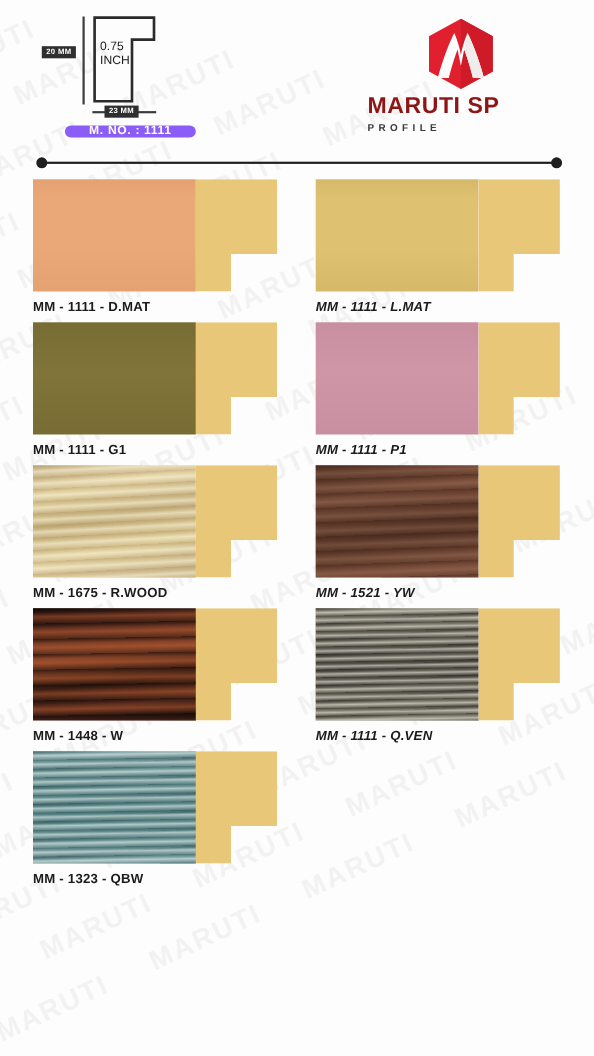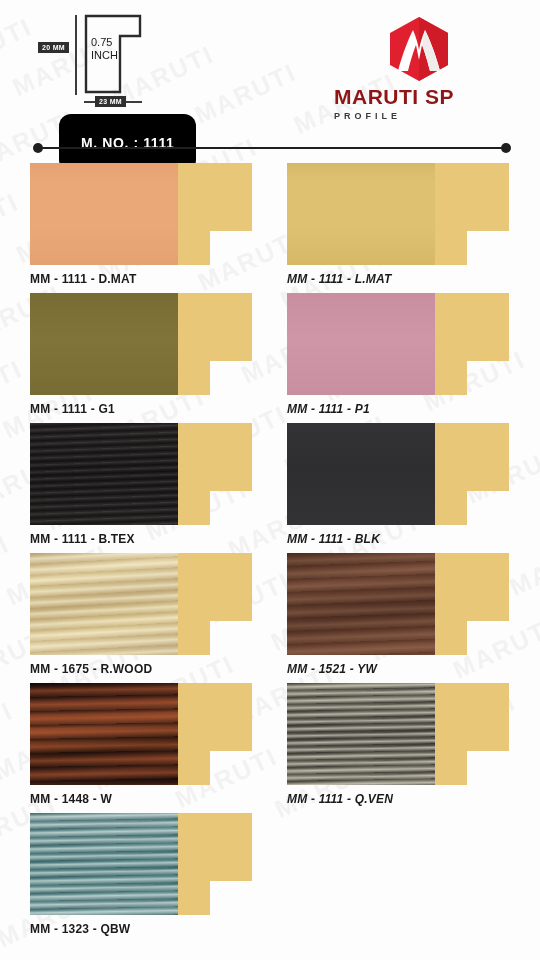--- a/index.html
+++ b/index.html
@@ -126,27 +126,27 @@
     font-weight: normal;
     color: #1a1a1a;
     line-height: 1.15;
   }
 
   
   .model-pill {
     position: absolute;
     left: 59px;
     top: 114px;
-    background: #000000;
+    background: #8b5cf6;
     color: #ffffff;
-    font-size: 14px;
+    font-size: 11px;
     font-weight: bold;
     letter-spacing: .6px;
     border-radius: 12px;
-    padding: 22px 22px;
+    padding: 0 22px;
     line-height: 1;
   }
 
   
   .brand {
     position: absolute;
     right: 36px;
     top: 16px;
     width: 170px;
     text-align: left;
@@ -372,44 +372,20 @@
             <div class="face" style="background: linear-gradient(rgb(199, 143, 160) 0%, rgb(207, 150, 166) 45%, rgb(199, 143, 160) 100%);"></div>
             <div class="side">
               <svg width="74" height="102" viewBox="0 0 74 102" preserveAspectRatio="none">
                 <path d="M0,0 L74,0 L74,68 L32,68 L32,102 L0,102 Z" fill="#e8c878"></path>
               </svg>
             </div>
           </div>
           <div class="swatch-label">MM - 1111 - P1</div>
         </div>
       </div>
-      <div class="grid-row" id="row-2">
-        <div class="cell col0">
-          <div class="sample">
-            <div class="face" style="background: repeating-linear-gradient(178deg, rgba(255, 255, 255, 0.1) 0px, rgba(255, 255, 255, 0) 2px, rgba(0, 0, 0, 0.4) 4px, rgba(255, 255, 255, 0.05) 7px), linear-gradient(rgb(38, 35, 35) 0%, rgb(30, 28, 28) 50%, rgb(38, 35, 35) 100%);"></div>
-            <div class="side">
-              <svg width="74" height="102" viewBox="0 0 74 102" preserveAspectRatio="none">
-                <path d="M0,0 L74,0 L74,68 L32,68 L32,102 L0,102 Z" fill="#e8c878"></path>
-              </svg>
-            </div>
-          </div>
-          <div class="swatch-label">MM - 1111 - B.TEX</div>
-        </div>
-        <div class="cell col1">
-          <div class="sample">
-            <div class="face" style="background: linear-gradient(rgb(51, 50, 52) 0%, rgb(46, 45, 47) 45%, rgb(51, 50, 52) 100%);"></div>
-            <div class="side">
-              <svg width="74" height="102" viewBox="0 0 74 102" preserveAspectRatio="none">
-                <path d="M0,0 L74,0 L74,68 L32,68 L32,102 L0,102 Z" fill="#e8c878"></path>
-              </svg>
-            </div>
-          </div>
-          <div class="swatch-label">MM - 1111 - BLK</div>
-        </div>
-      </div>
       <div class="grid-row" id="row-3">
         <div class="cell col0">
           <div class="sample">
             <div class="face" style="background: repeating-linear-gradient(177deg, rgba(150, 115, 70, 0.28) 0px, rgba(150, 115, 70, 0) 3px, rgba(255, 250, 225, 0.5) 6px, rgba(150, 115, 70, 0.14) 11px), linear-gradient(170deg, rgba(120, 90, 55, 0.3) 0%, rgba(120, 90, 55, 0) 22%, rgba(120, 90, 55, 0.22) 46%, rgba(120, 90, 55, 0) 70%, rgba(120, 90, 55, 0.25) 96%), linear-gradient(rgb(229, 214, 169) 0%, rgb(219, 201, 147) 55%, rgb(229, 214, 169) 100%);"></div>
             <div class="side">
               <svg width="74" height="102" viewBox="0 0 74 102" preserveAspectRatio="none">
                 <path d="M0,0 L74,0 L74,68 L32,68 L32,102 L0,102 Z" fill="#e8c878"></path>
               </svg>
             </div>
           </div>

